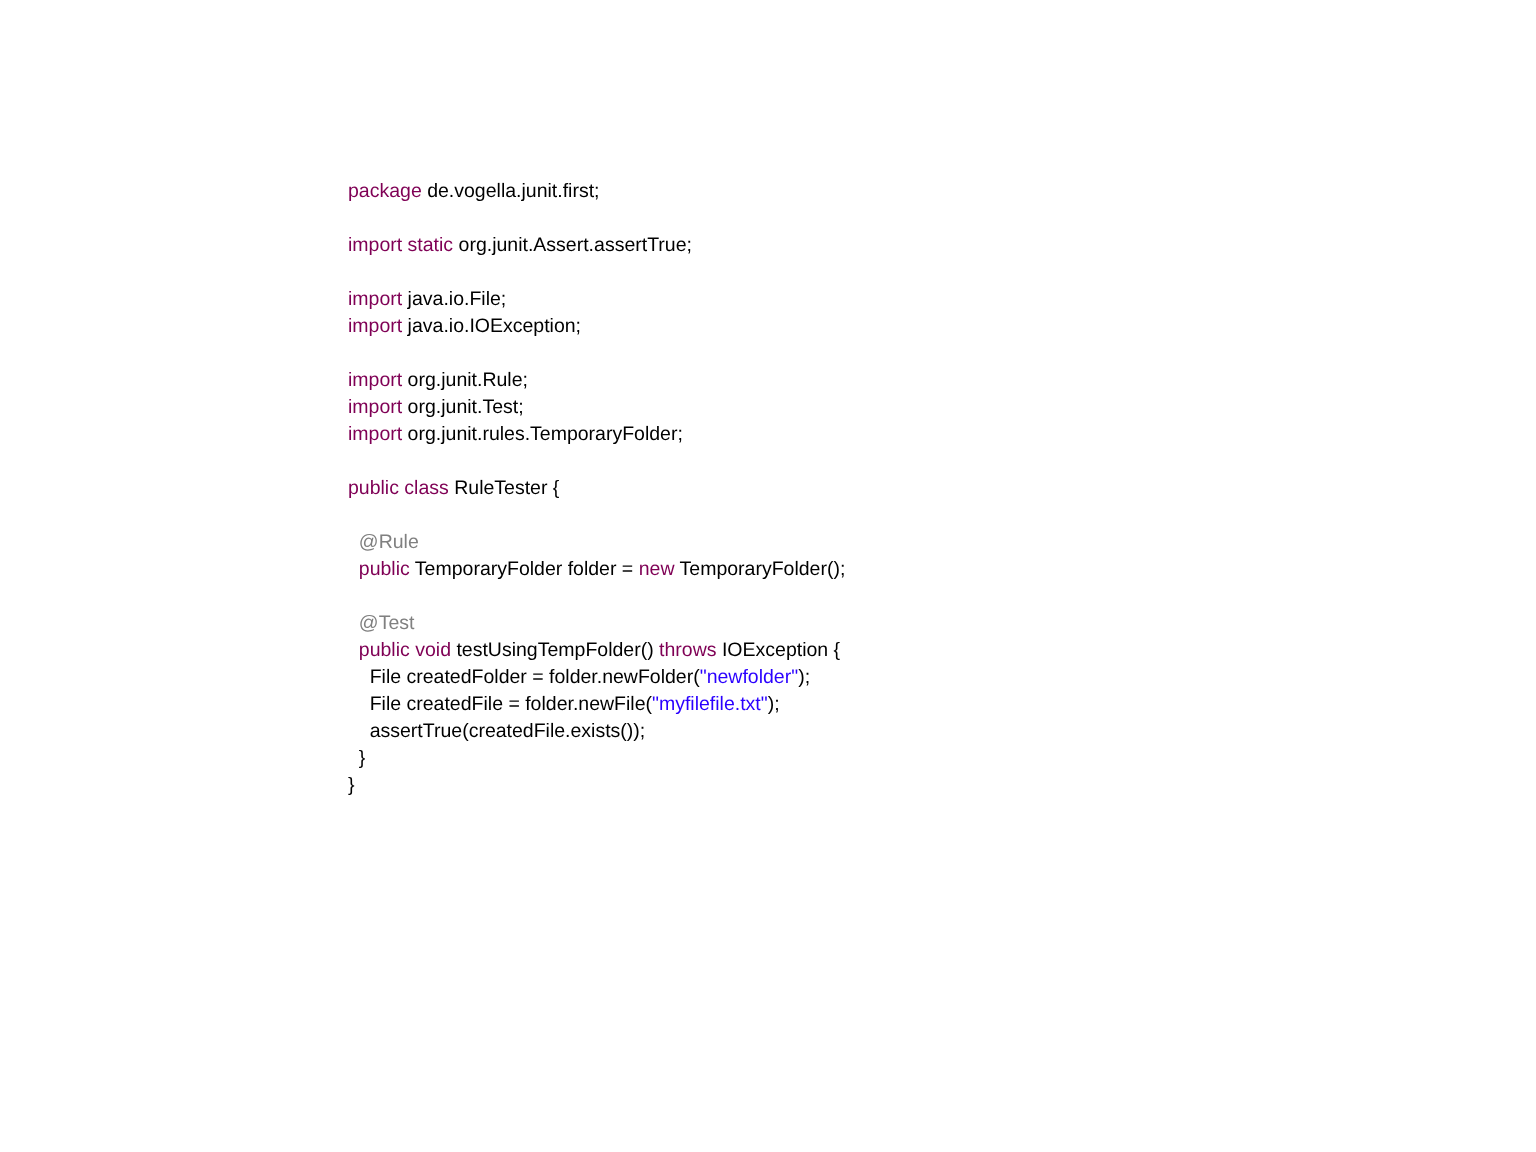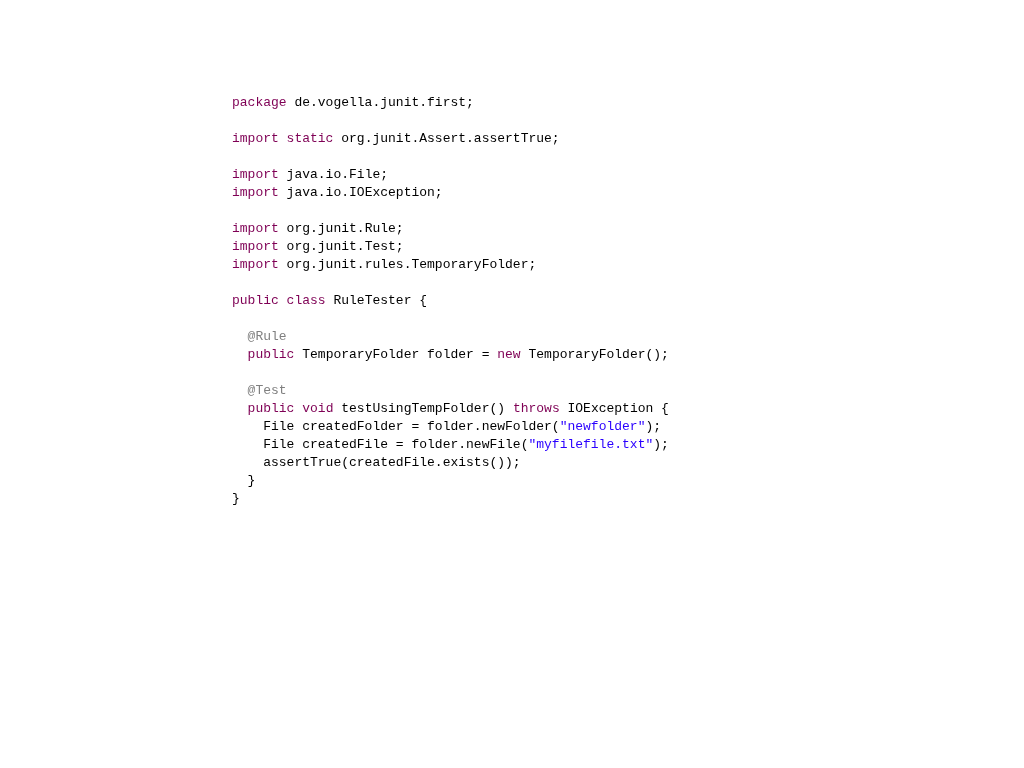--- a/index.html
+++ b/index.html
@@ -5,25 +5,24 @@
     body {
       margin: 0;
       padding: 0;
       background: #ffffff;
       font-family: Arial, Helvetica, sans-serif;
       font-size: 13px;
       width: 1024px;
       height: 768px;
     }
     .code-container {
-      padding-top: 76px;
+      padding-top: 100px;
       padding-left: 232px;
       line-height: 18px;
       white-space: pre;
-      font-family: Liberation Mono, monospace;
     }
     .kw-package { color: #7f0055; }
     .kw-import { color: #7f0055; }
     .kw-static { color: #7f0055; }
     .kw-public { color: #7f0055; }
     .kw-class { color: #7f0055; }
     .kw-new { color: #7f0055; }
     .kw-void { color: #7f0055; }
     .kw-throws { color: #7f0055; }
     .annotation { color: #808080; }

